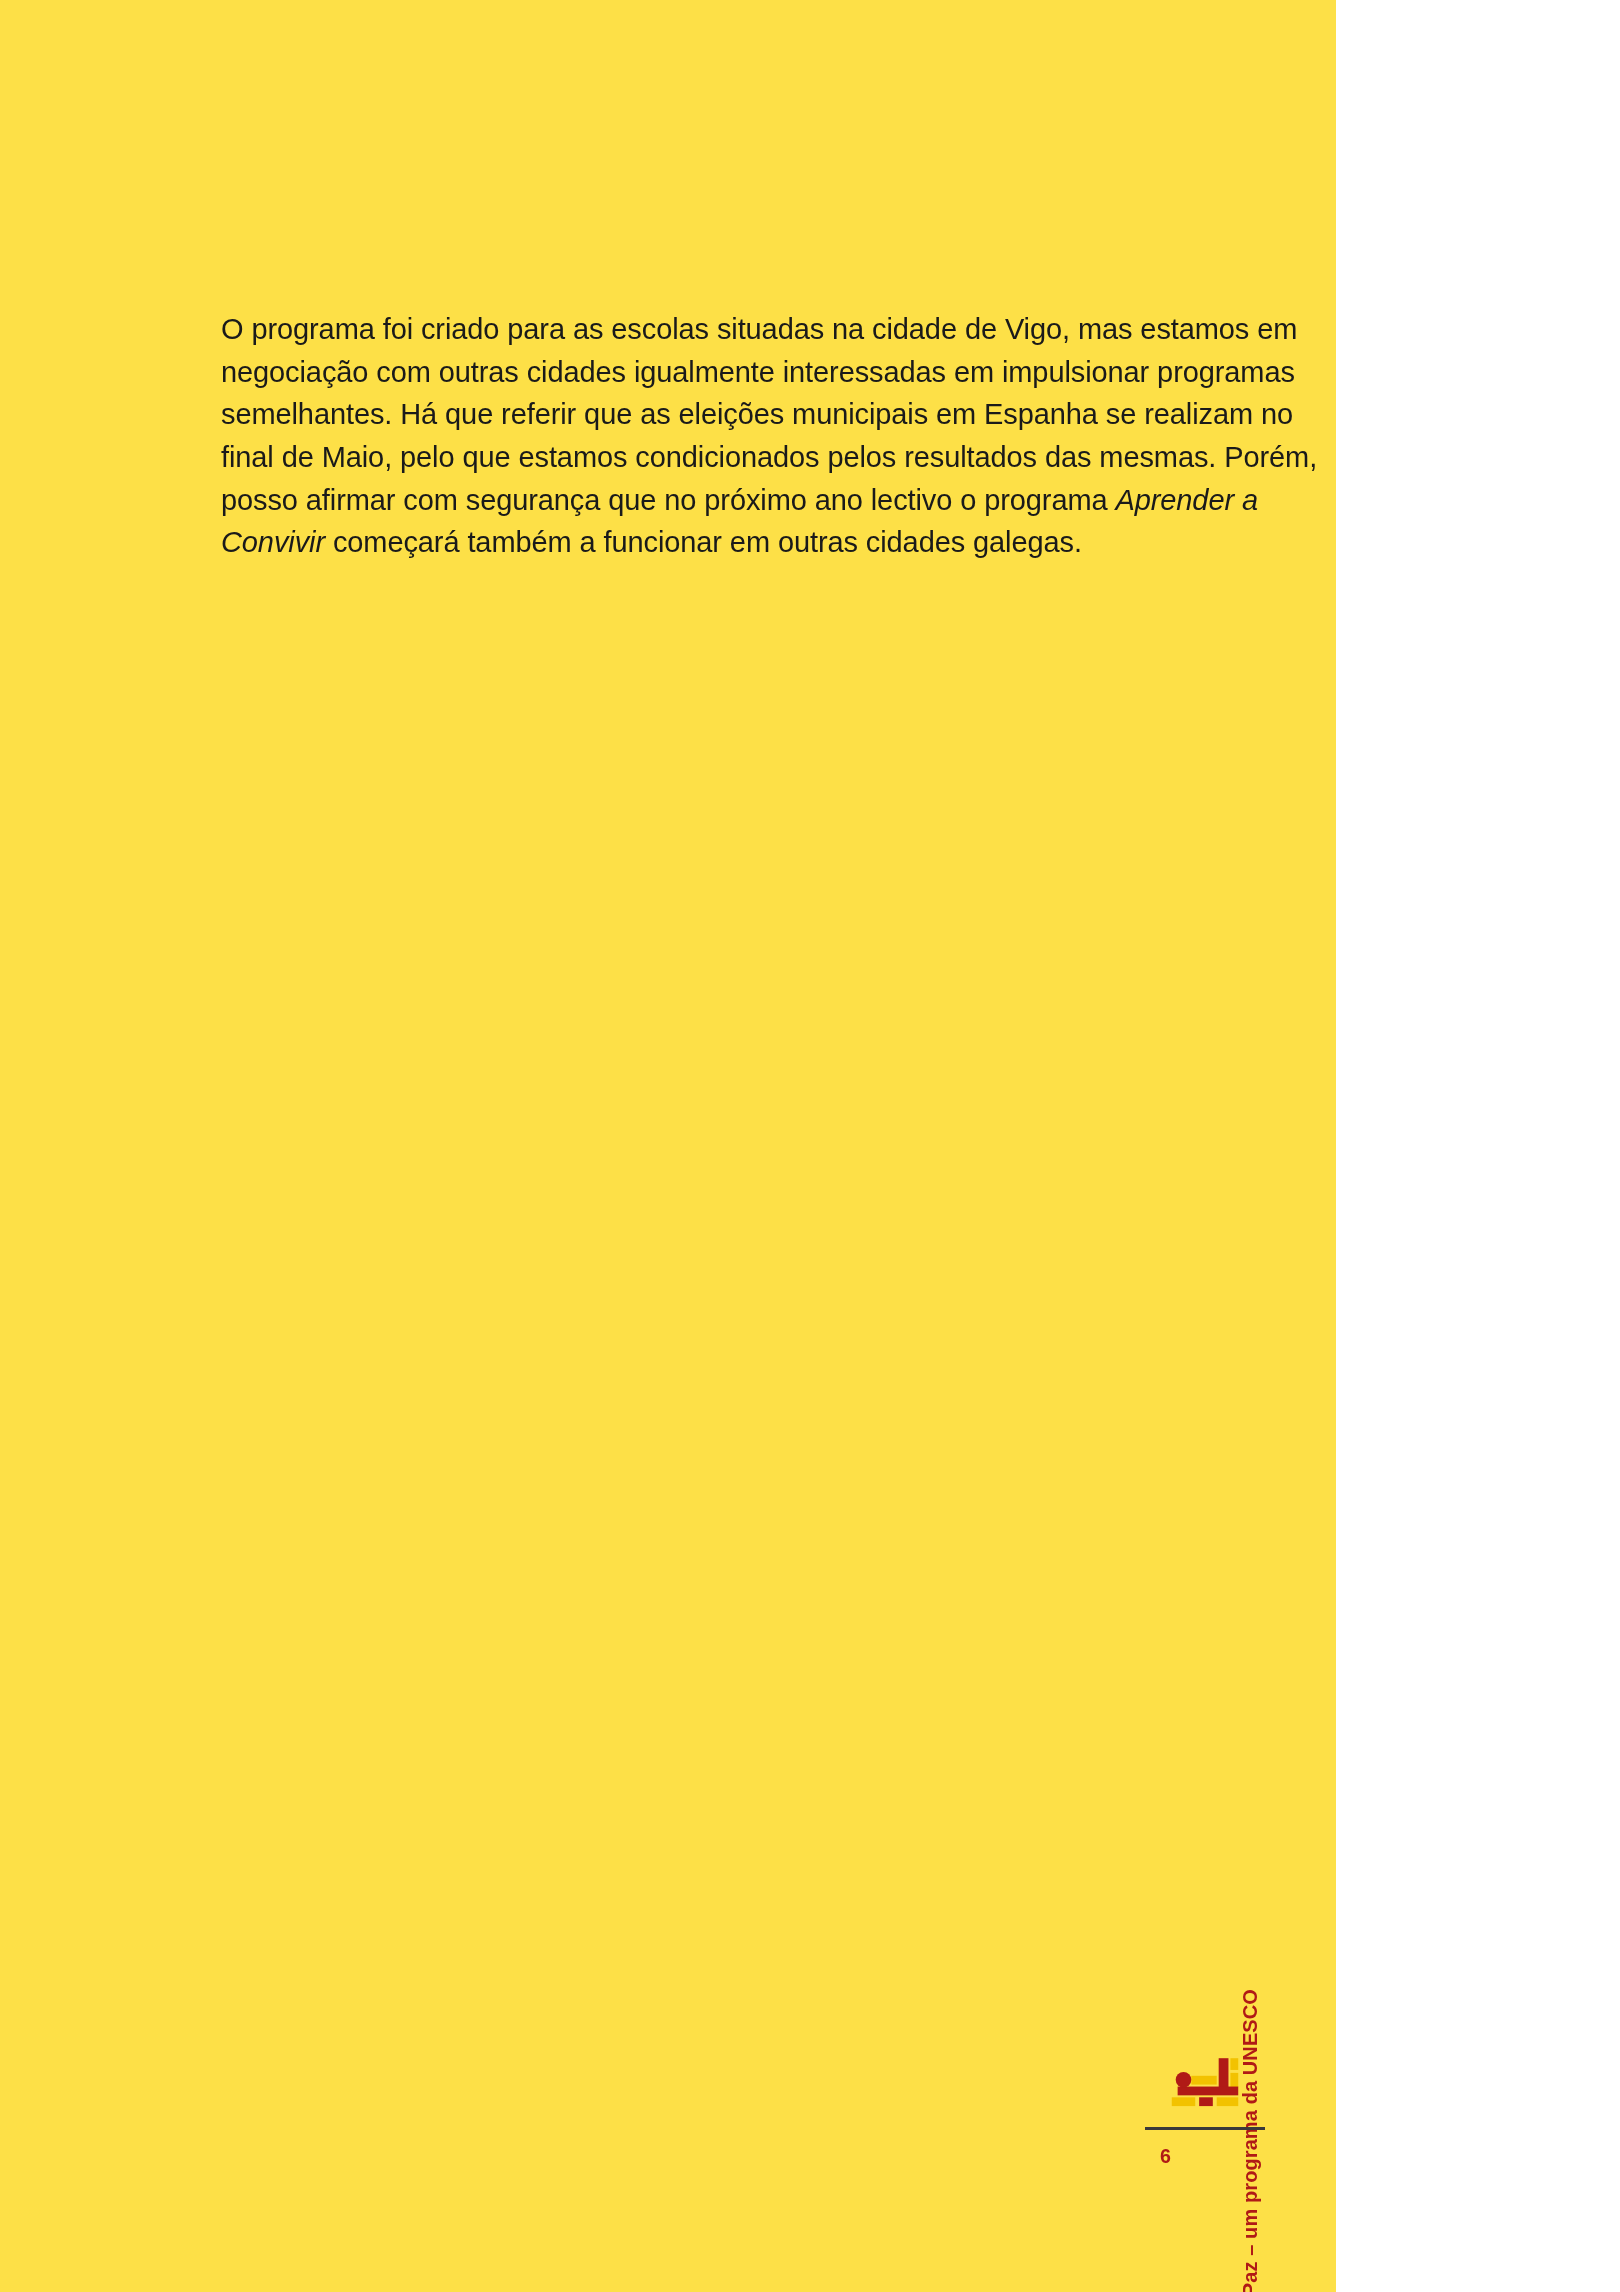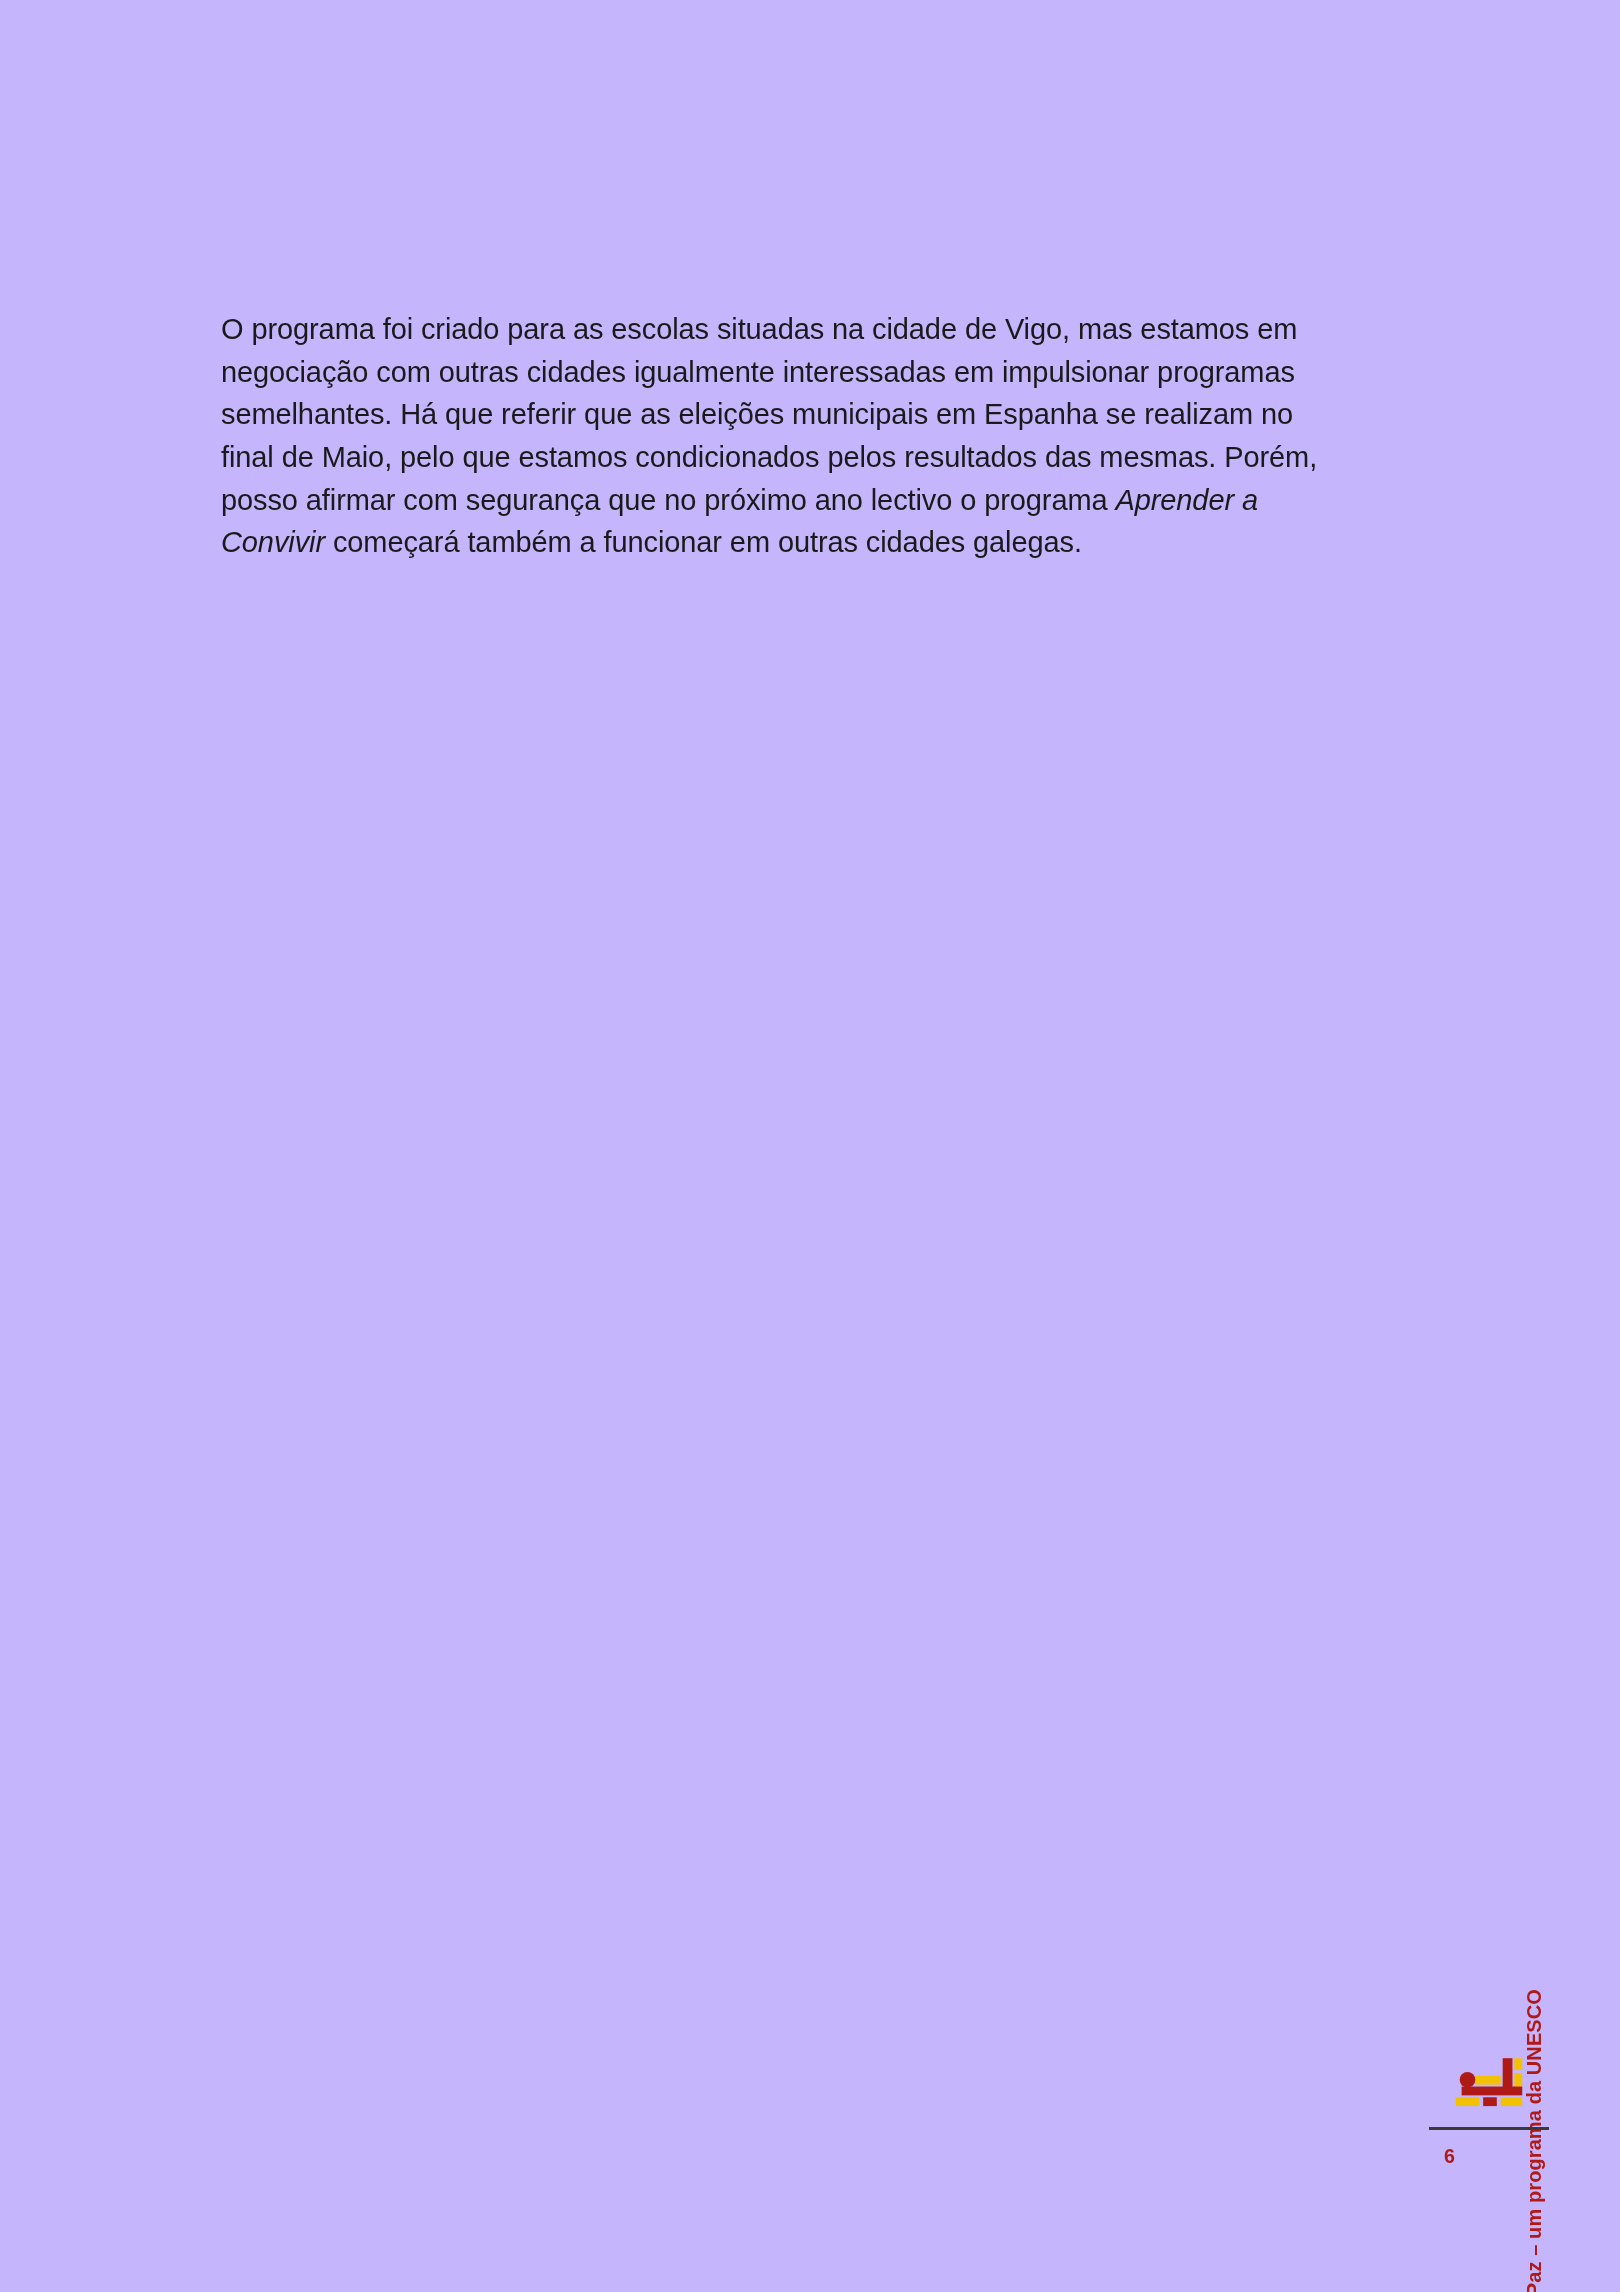--- a/index.html
+++ b/index.html
@@ -6,23 +6,23 @@
     margin: 0;
     padding: 0;
     background: #ffffff;
   }
   body {
     font-family: "Liberation Sans", sans-serif;
     color: #000000;
   }
   .page {
     position: relative;
-    width: 1620px;
+    width: 1336px;
     height: 2293px;
-    background: #c4b5fd;
+    background: #fde047;
     overflow: hidden;
     box-sizing: border-box;
   }
   .body-text {
     position: absolute;
     left: 221px;
     top: 279px;
     width: 1103px;
     font-size: 29px;
     line-height: 1.47;

